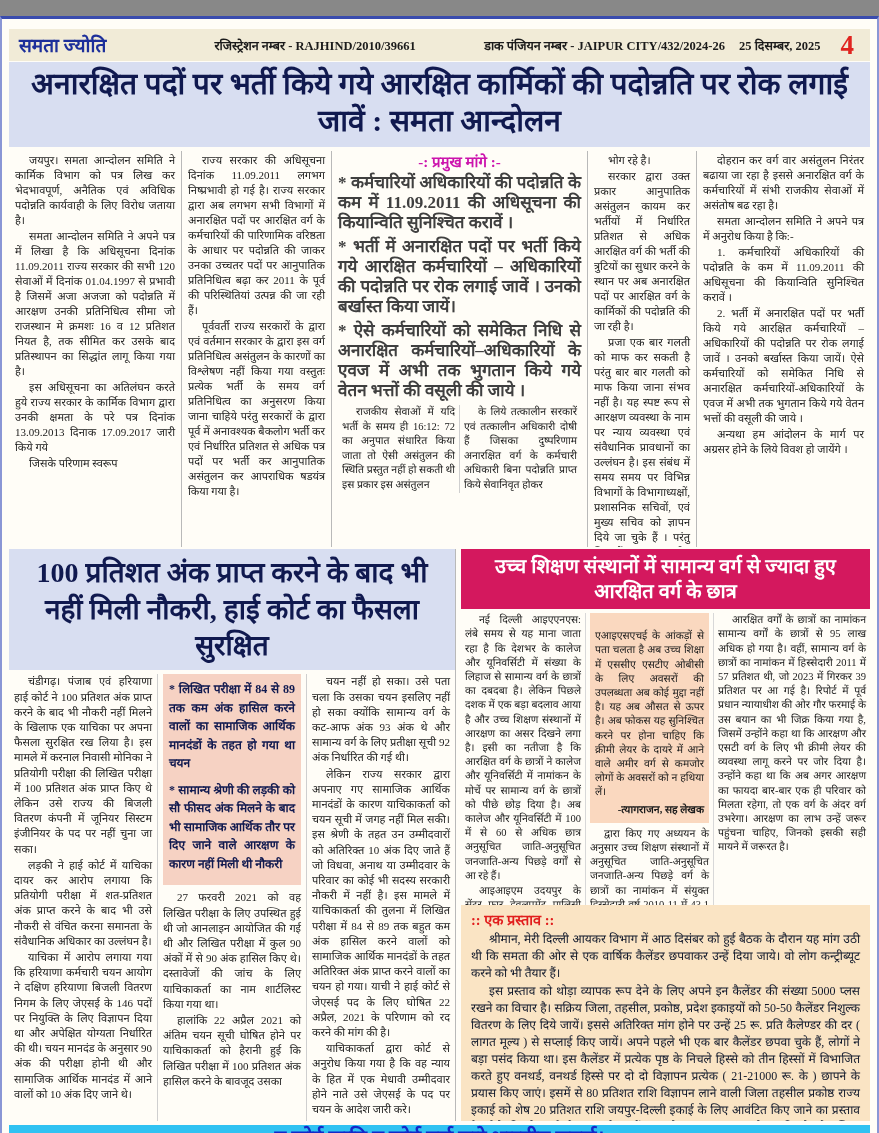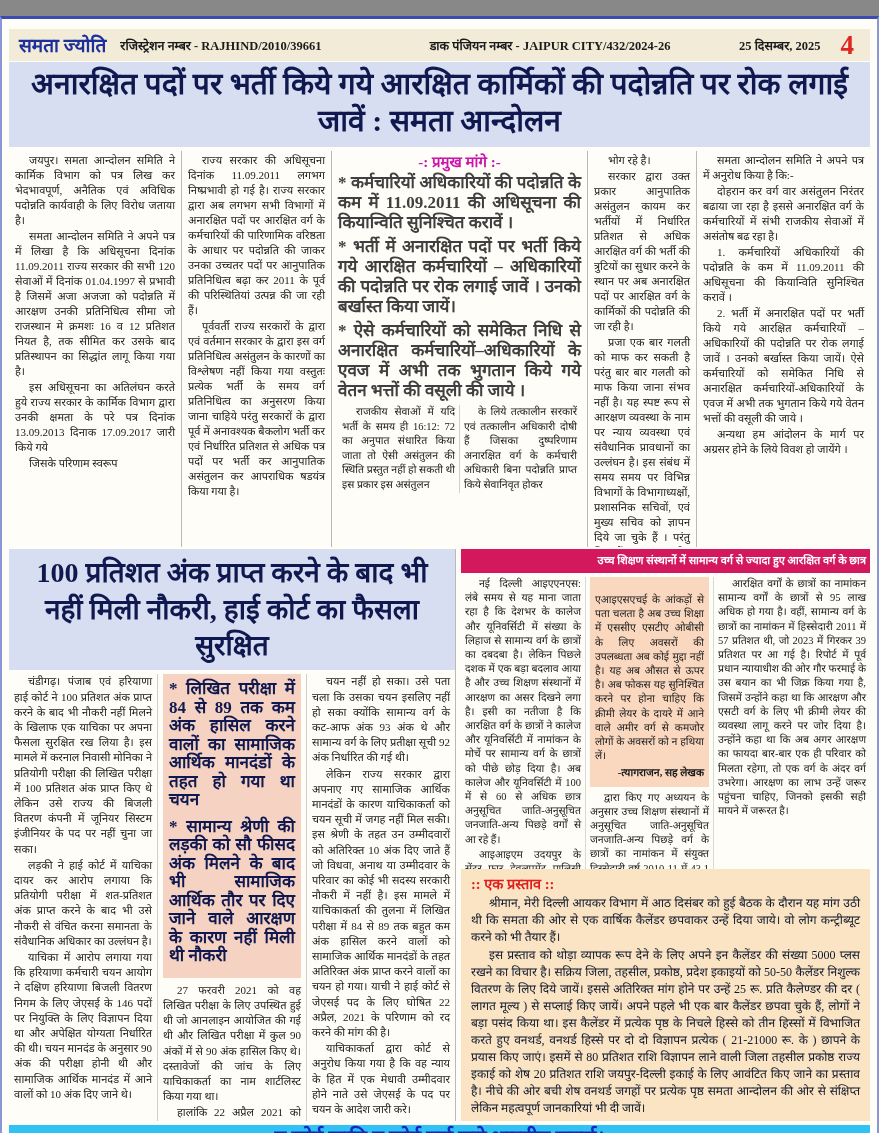--- a/index.html
+++ b/index.html
@@ -9,21 +9,21 @@
     border-top:3px solid #3a4cae; border-left:2px solid #8a96d5;
     border-right:2px solid #8a96d5; border-bottom:2px solid #3a4cae;
     overflow:hidden; position:relative; padding:0 7px;
   }
   
   .masthead {
     margin-top:10px; height:32px; background:#f1ebd7;
     display:flex; align-items:center; padding:2px 10px; gap:14px;
   }
   .nameplate { color:#1d2f9a; font-weight:bold; font-size:19px; flex:0 0 auto; }
-  .mast-mid { color:#1b1b1b; font-weight:bold; font-size:12.5px; flex:1; text-align:left; }
+  .mast-mid { color:#1b1b1b; font-weight:bold; font-size:12.5px; flex:1; text-align:right; }
   .mast-date { color:#1b1b1b; font-weight:bold; font-size:12.5px; flex:0 0 auto; }
   .pagenum { color:#e0241f; font-weight:bold; font-size:27px; line-height:1; padding:0 6px; }
   
   .headline1 {
     margin-top:1px; background:#d8def1; color:#10194f; font-weight:bold;
     font-size:30px; line-height:1.22; text-align:center; padding:4px 14px 8px;
     min-height:72px;
   }
   
   .article1 { display:flex; height:400px; overflow:hidden; padding-top:4px; }
@@ -56,28 +56,28 @@
     line-height:1.3; text-align:center; padding:6px 10px; min-height:112px;
   }
   .court-body { flex:1; display:flex; overflow:hidden; padding-top:4px; }
   .court-body .col {
     flex:1; font-size:11px; line-height:15.2px; text-align:justify; color:#1a1a1a;
     padding:0 5px; overflow:hidden;
   }
   .court-body .col + .col { border-left:1px solid #cfcfcf; }
   .pinkbox { background:#f6d2c3; padding:6px 6px 4px; margin-bottom:5px; }
   .pinkbox p {
-    color:#10194f; font-weight:bold; font-size:17px; line-height:18.5px;
+    color:#10194f; font-weight:bold; font-size:12px; line-height:18.5px;
     text-indent:0; text-align:justify; margin-bottom:8px;
   }
   
   .edu { flex:1; border-left:1px solid #b9b9b9; padding-left:5px; display:flex; flex-direction:column; }
   .headline3 {
-    background:#d4185e; color:#ffffff; font-weight:bold; font-size:11px;
-    text-align:right; padding:5px 4px; line-height:1.25;
+    background:#d4185e; color:#ffffff; font-weight:bold; font-size:20px;
+    text-align:center; padding:5px 4px; line-height:1.25;
   }
   .edu-body { height:296px; display:flex; overflow:hidden; padding-top:4px; }
   .edu-body .col {
     font-size:10.5px; line-height:14.2px; text-align:justify; color:#1a1a1a;
     padding:0 4px; overflow:hidden;
   }
   .edu-body .col + .col { border-left:1px solid #d8d8d8; }
   .ecol1 { flex:0 0 124px; }
   .ecol2 { flex:0 0 128px; }
   .ecol3 { flex:1; }
@@ -135,22 +135,22 @@
             <p>के लिये तत्कालीन सरकारें एवं तत्कालीन अधिकारी दोषी हैं जिसका दुष्परिणाम अनारक्षित वर्ग के कर्मचारी अधिकारी बिना पदोन्नति प्राप्त किये सेवानिवृत होकर</p>
           </div>
       </div>
     </div>
     <div class="col c4">
         <p>भोग रहे है।</p>
         <p>सरकार द्वारा उक्त प्रकार आनुपातिक असंतुलन कायम कर भर्तीयों में निर्धारित प्रतिशत से अधिक आरक्षित वर्ग की भर्ती की त्रुटियों का सुधार करने के स्थान पर अब अनारक्षित पदों पर आरक्षित वर्ग के कार्मिकों की पदोन्नति की जा रही है।</p>
         <p>प्रजा एक बार गलती को माफ कर सकती है परंतु बार बार गलती को माफ किया जाना संभव नहीं है। यह स्पष्ट रूप से आरक्षण व्यवस्था के नाम पर न्याय व्यवस्था एवं संवैधानिक प्रावधानों का उल्लंघन है। इस संबंध में समय समय पर विभिन्न विभागों के विभागाध्यक्षों, प्रशासनिक सचिवों, एवं मुख्य सचिव को ज्ञापन दिये जा चुके हैं । परंतु विभागों द्वारा माननीय न्यायालयों के आदेशों का अपने दृष्टिकोण से विश्लेषण कर भर्ती स्तर पर भूतकाल में की गई गल्तियों का</p>
       </div>
     <div class="col c5">
+        <p>दोहरान कर वर्ग वार असंतुलन निरंतर बढाया जा रहा है इससे अनारक्षित वर्ग के कर्मचारियों में संभी राजकीय सेवाओं में असंतोष बढ रहा है।</p>
         <p>समता आन्दोलन समिति ने अपने पत्र में अनुरोध किया है कि:-</p>
-        <p>दोहरान कर वर्ग वार असंतुलन निरंतर बढाया जा रहा है इससे अनारक्षित वर्ग के कर्मचारियों में संभी राजकीय सेवाओं में असंतोष बढ रहा है।</p>
         <p>1. कर्मचारियों अधिकारियों की पदोन्नति के कम में 11.09.2011 की अधिसूचना की कियान्विति सुनिश्चित करावें ।</p>
         <p>2. भर्ती में अनारक्षित पदों पर भर्ती किये गये आरक्षित कर्मचारियों – अधिकारियों की पदोन्नति पर रोक लगाई जावें । उनको बर्खास्त किया जायें। ऐसे कर्मचारियों को समेकित निधि से अनारक्षित कर्मचारियों-अधिकारियों के एवज में अभी तक भुगतान किये गये वेतन भत्तों की वसूली की जाये ।</p>
         <p>अन्यथा हम आंदोलन के मार्ग पर अग्रसर होने के लिये विवश हो जायेंगे ।</p>
       </div>
   </div>
 
   <div class="row2">
 
     <div class="court">
       <div class="headline2">100 प्रतिशत अंक प्राप्त करने के बाद भी नहीं मिली नौकरी, हाई कोर्ट का फैसला सुरक्षित</div>

